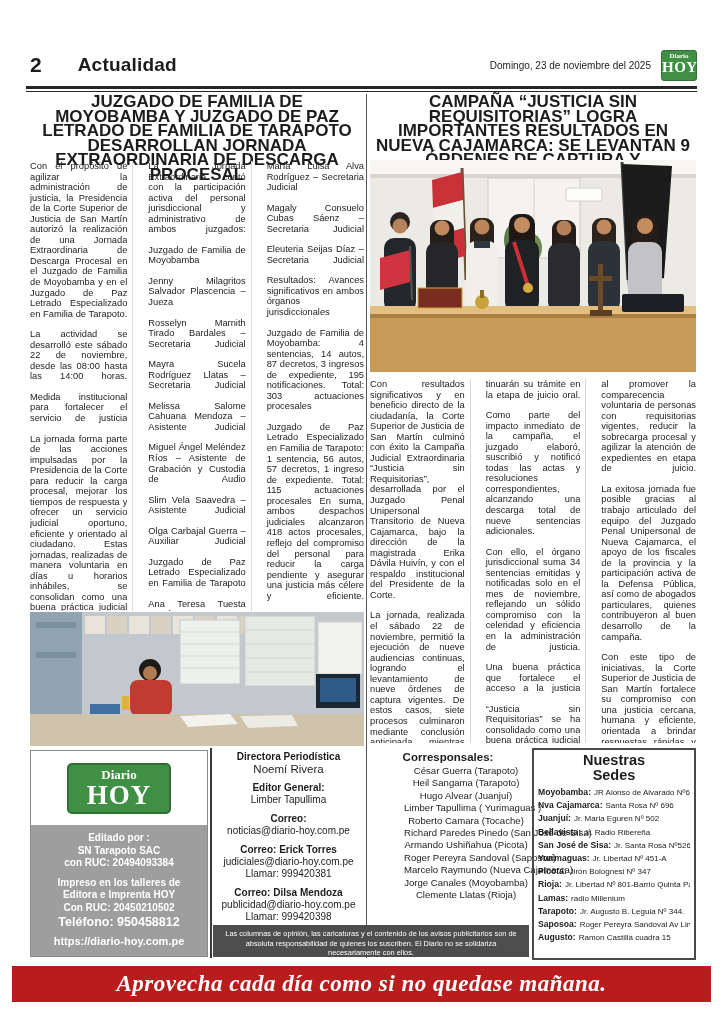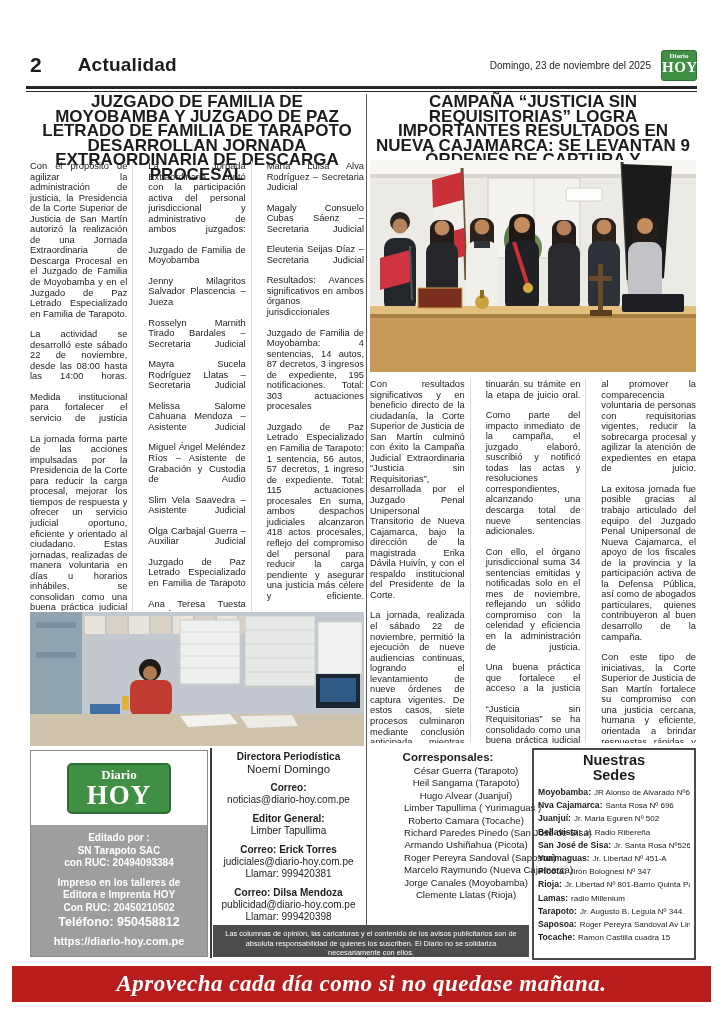--- a/index.html
+++ b/index.html
@@ -276,29 +276,29 @@
       <div class="ln">Editora e Imprenta HOY</div>
       <div class="ln">Con RUC: 20450210502</div>
       <div class="ln phone">Teléfono: 950458812</div>
       <div class="ln url">https://diario-hoy.com.pe</div>
     </div>
   </div>
 
   <div class="staff-box">
     <div class="staff-block">
       <div class="staff-title">Directora Periodística</div>
-      <div class="staff-line big">Noemí Domingo</div>
+      <div class="staff-line big">Noemí Rivera</div>
+    </div>
+    <div class="staff-block">
+      <div class="staff-title">Editor General:</div>
+      <div class="staff-line">Limber Tapullima</div>
     </div>
     <div class="staff-block">
       <div class="staff-title">Correo:</div>
       <div class="staff-line">noticias@diario-hoy.com.pe</div>
-    </div>
-    <div class="staff-block">
-      <div class="staff-title">Editor General:</div>
-      <div class="staff-line">Limber Tapullima</div>
     </div>
     <div class="staff-block">
       <div class="staff-title">Correo: Erick Torres</div>
       <div class="staff-line">judiciales@diario-hoy.com.pe</div>
       <div class="staff-line">Llamar: 999420381</div>
     </div>
     <div class="staff-block">
       <div class="staff-title">Correo: Dilsa Mendoza</div>
       <div class="staff-line">publicidad@diario-hoy.com.pe</div>
       <div class="staff-line">Llamar: 999420398</div>
@@ -326,21 +326,21 @@
     <div class="sede"><span class="sede-city">Nva Cajamarca:</span><span>Santa Rosa Nº 696</span></div>
     <div class="sede"><span class="sede-city">Juanjuí:</span><span>Jr. Maria Eguren Nº 502</span></div>
     <div class="sede"><span class="sede-city">Bellavista:</span><span>Jr. Radio Ribereña</span></div>
     <div class="sede"><span class="sede-city">San José de Sisa:</span><span>Jr. Santa Rosa Nº526</span></div>
     <div class="sede"><span class="sede-city">Yurimaguas:</span><span>Jr. Libertad Nº 451-A</span></div>
     <div class="sede"><span class="sede-city">Picota:</span><span>Jirón Bolognesi Nº 347</span></div>
     <div class="sede"><span class="sede-city">Rioja:</span><span>Jr. Libertad Nº 801-Barrio Quinta Pata.</span></div>
     <div class="sede"><span class="sede-city">Lamas:</span><span>radio Millenium</span></div>
     <div class="sede"><span class="sede-city">Tarapoto:</span><span>Jr. Augusto B. Leguia Nº 344.</span></div>
     <div class="sede"><span class="sede-city">Saposoa:</span><span>Roger Pereyra Sandoval Av Lima 720</span></div>
-    <div class="sede"><span class="sede-city">Tocache:</span><span>Ramon Castilla cuadra 15</span></div>
+    <div class="sede"><span class="sede-city">Augusto:</span><span>Ramon Castilla cuadra 15</span></div>
   </div>
 
   <div class="disclaimer">Las columnas de opinión, las caricaturas y el contenido de los avisos publicitarios son de absoluta responsabilidad de quienes los suscriben. El Diario no se solidariza necesariamente con ellos.</div>
 
   <div class="banner">
     <span>Aprovecha cada día como si no quedase mañana.</span>
   </div>
 
 </div>
 

